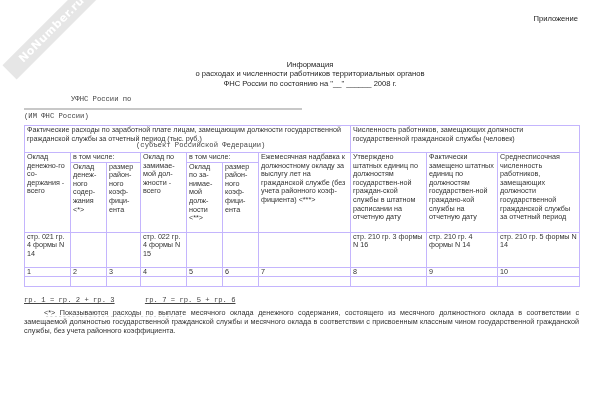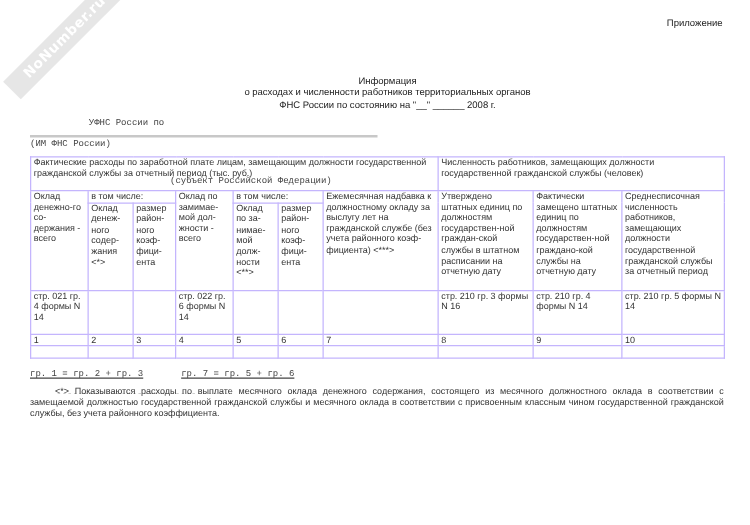--- a/index.html
+++ b/index.html
@@ -81,21 +81,21 @@
   <tr style="height:70px">
     <td>Оклад денеж-ного содер-жания &lt;*&gt;</td>
     <td>размер район-ного коэф-фици-ента</td>
     <td>Оклад по за-нимае-мой долж-ности &lt;**&gt;</td>
     <td>размер район-ного коэф-фици-ента</td>
   </tr>
   <tr style="height:35px">
     <td>стр. 021 гр. 4 формы N 14</td>
     <td></td>
     <td></td>
-    <td>стр. 022 гр. 6 формы N 14</td>
+    <td>стр. 022 гр. 4 формы N 15</td>
     <td></td>
     <td></td>
     <td></td>
     <td>стр. 210 гр. 3 формы N 16</td>
     <td>стр. 210 гр. 4 формы N 14</td>
     <td>стр. 210 гр. 5 формы N 14</td>
   </tr>
   <tr>
     <td>1</td>
     <td>2</td>

